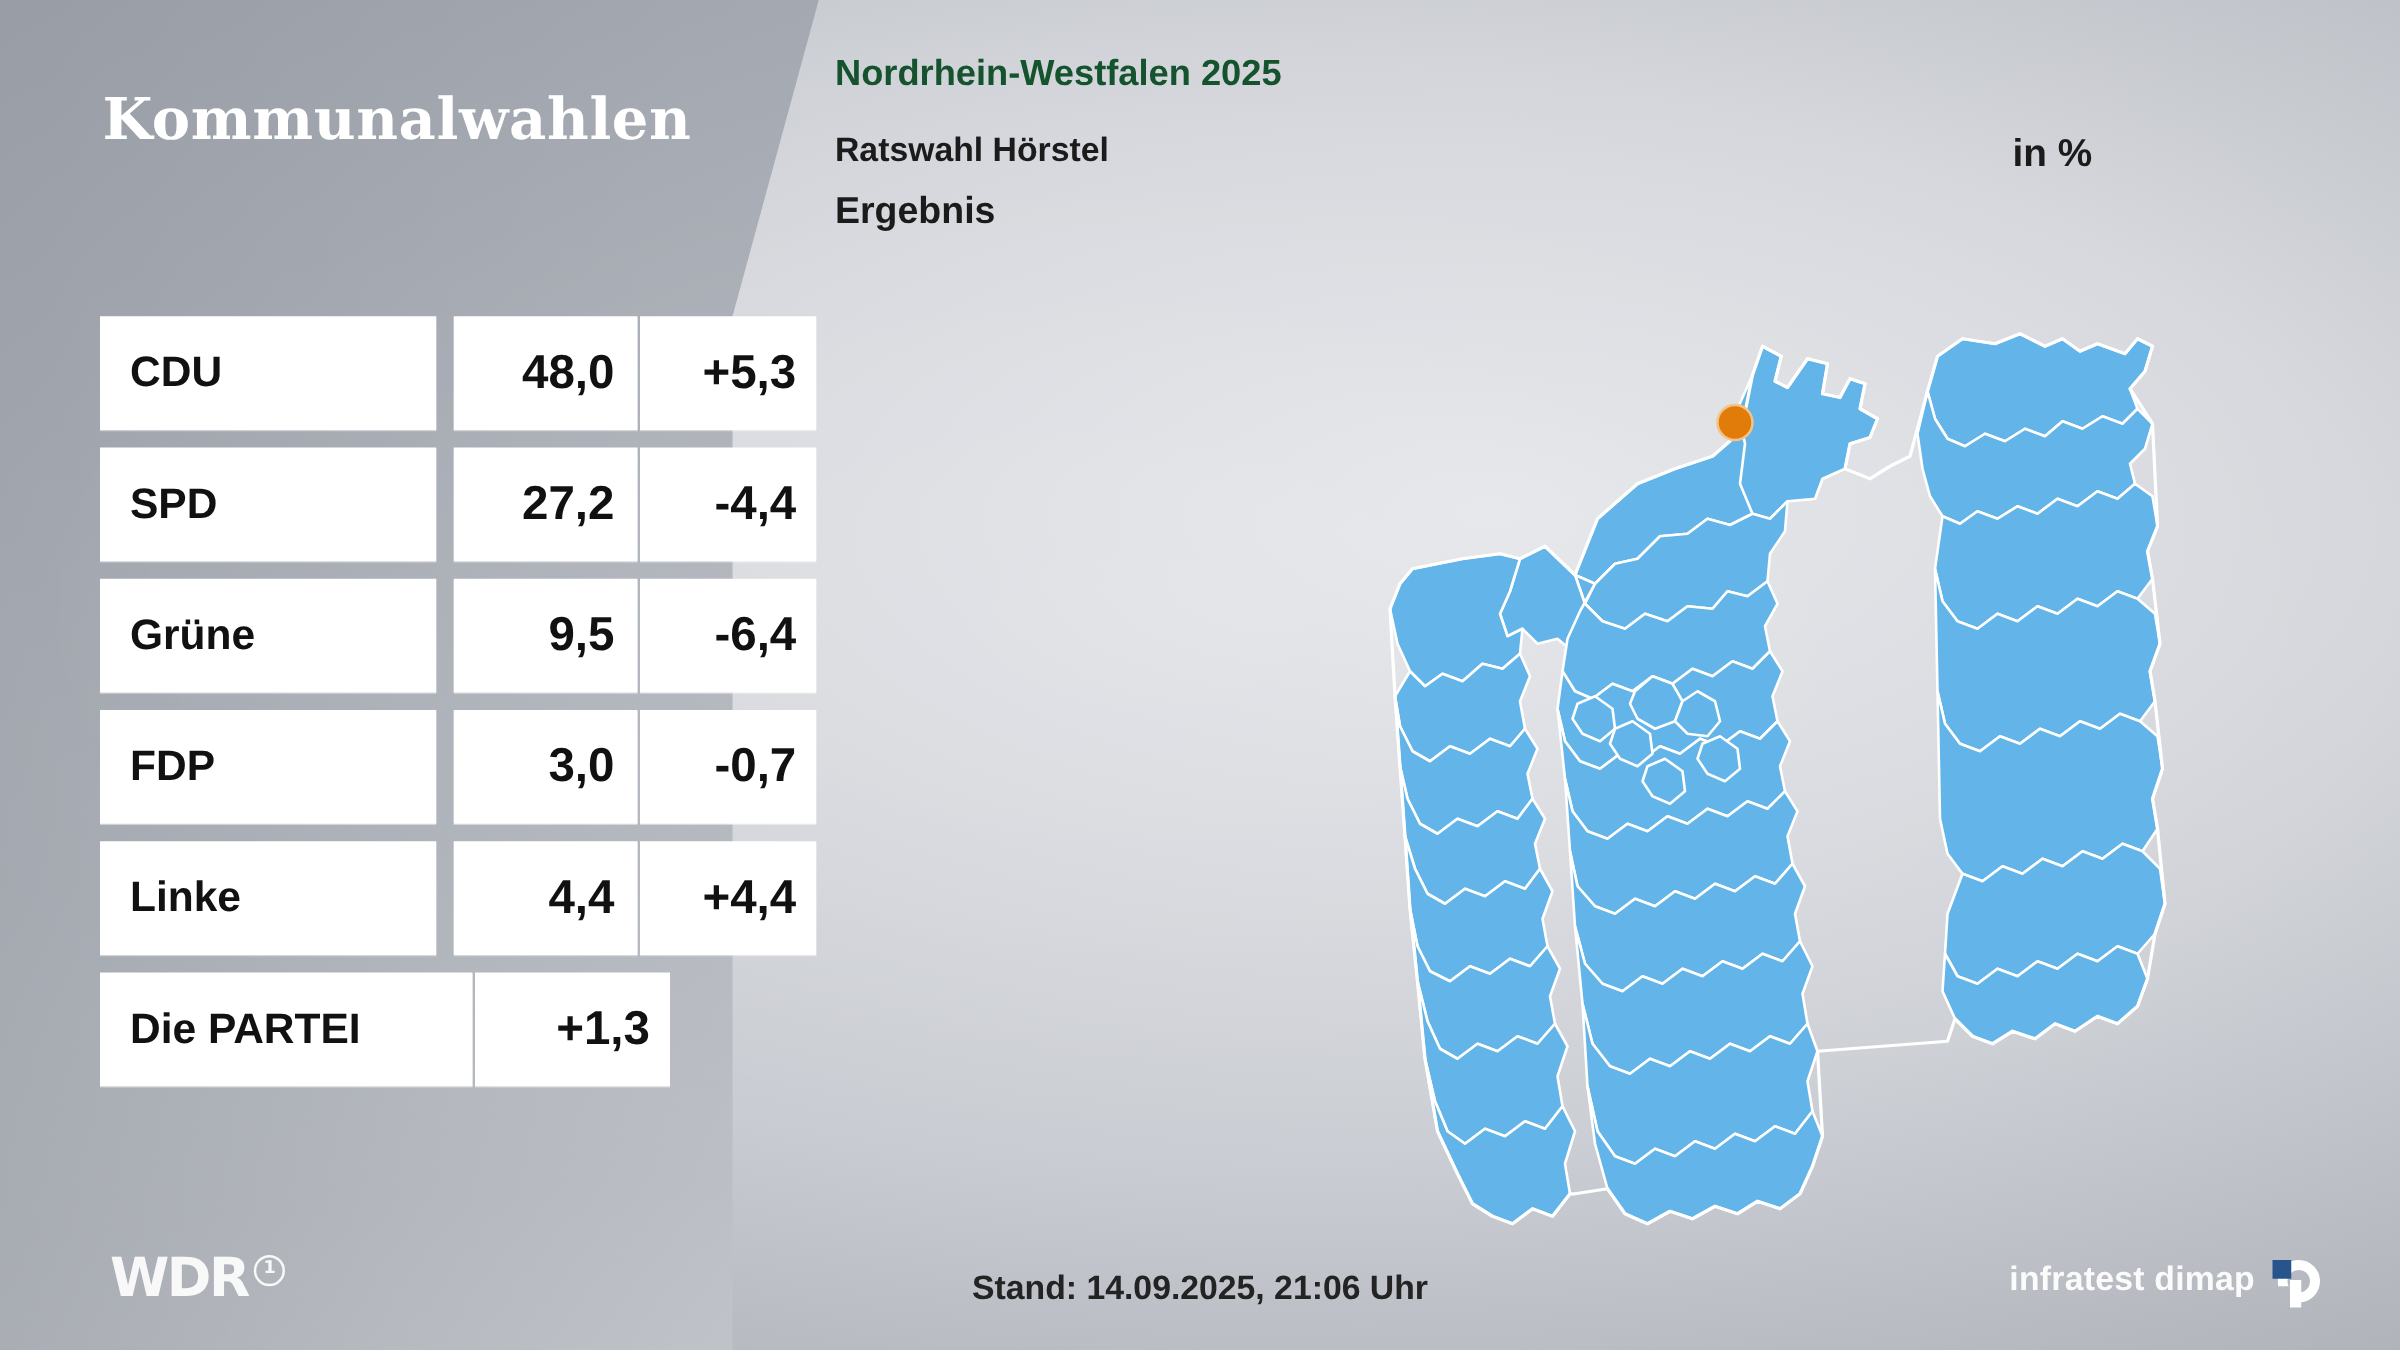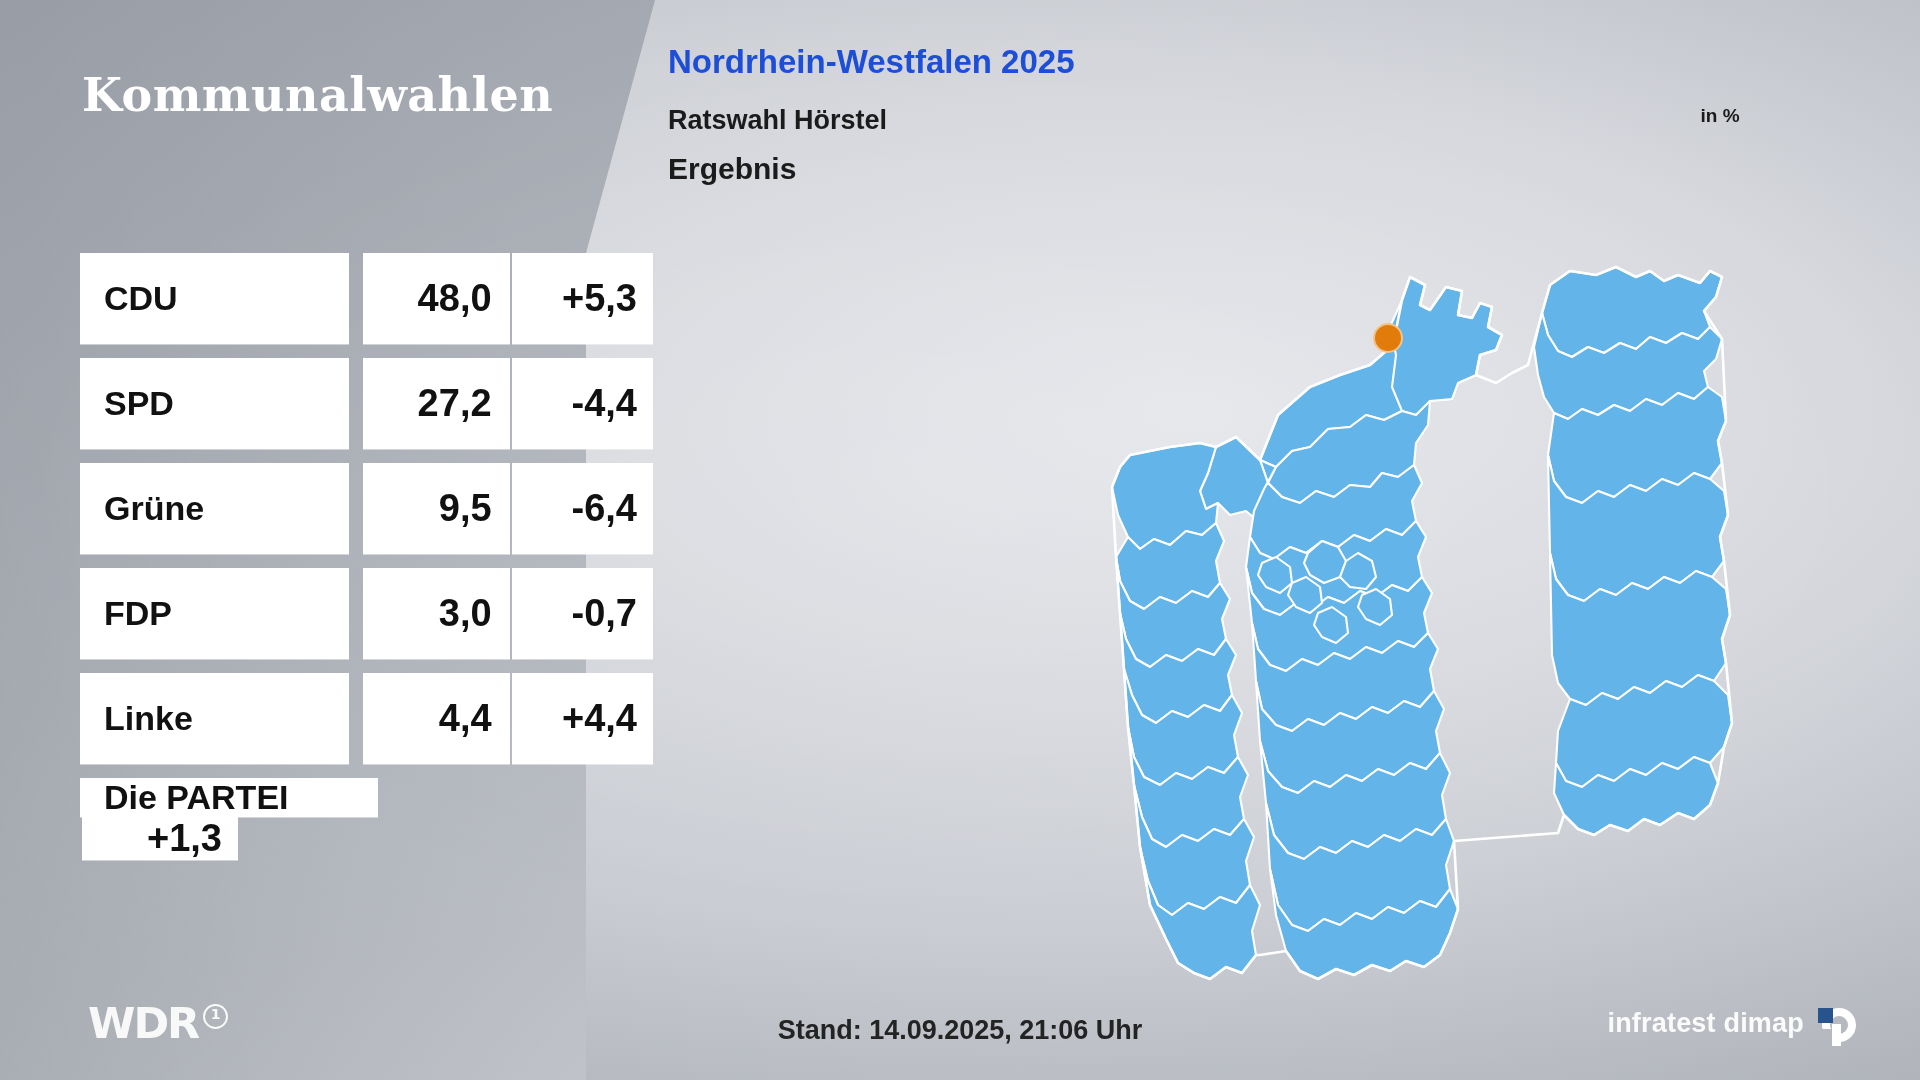--- a/index.html
+++ b/index.html
@@ -53,23 +53,23 @@
     font-weight: bold;
     font-size: 46px;
     letter-spacing: 0.5px;
     color: #ffffff;
     white-space: nowrap;
     margin-top: 28px;
   }
   .head-main {
     position: absolute;
     left: 668px; top: 43px;
-    font-size: 33px;
-    font-weight: bold;
-    color: #1d4ed8;
+    font-size: 29px;
+    font-weight: bold;
+    color: #14532d;
     white-space: nowrap;
   }
   .head-sub1 {
     position: absolute;
     left: 668px; top: 105px;
     font-size: 27px;
     font-weight: bold;
     color: #1b1b1b;
     white-space: nowrap;
   }
@@ -78,41 +78,41 @@
     left: 668px; top: 152px;
     font-size: 30px;
     font-weight: bold;
     color: #1b1b1b;
     white-space: nowrap;
   }
   .head-unit {
     position: absolute;
     left: 1610px; top: 105px;
     width: 220px;
-    text-align: center;
-    font-size: 19px;
+    text-align: left;
+    font-size: 31px;
     font-weight: bold;
     color: #1b1b1b;
     white-space: nowrap;
   }
 
   
   #results {
     position: absolute;
     left: 80px;
     top: 253px;
     width: 573px;
   }
   .row {
     position: relative;
     height: 91px;
     margin-bottom: 14px;
     display: flex;
   }
-  .row:last-child { margin-bottom: 0; flex-direction: column; }
+  .row:last-child { margin-bottom: 0; }
   .cell {
     background: #ffffff;
     display: flex;
     align-items: center;
     box-shadow: 0 1px 0 rgba(255,255,255,0.45);
   }
   .cell.party {
     width: 274px;
     padding-left: 24px;
     justify-content: flex-start;

